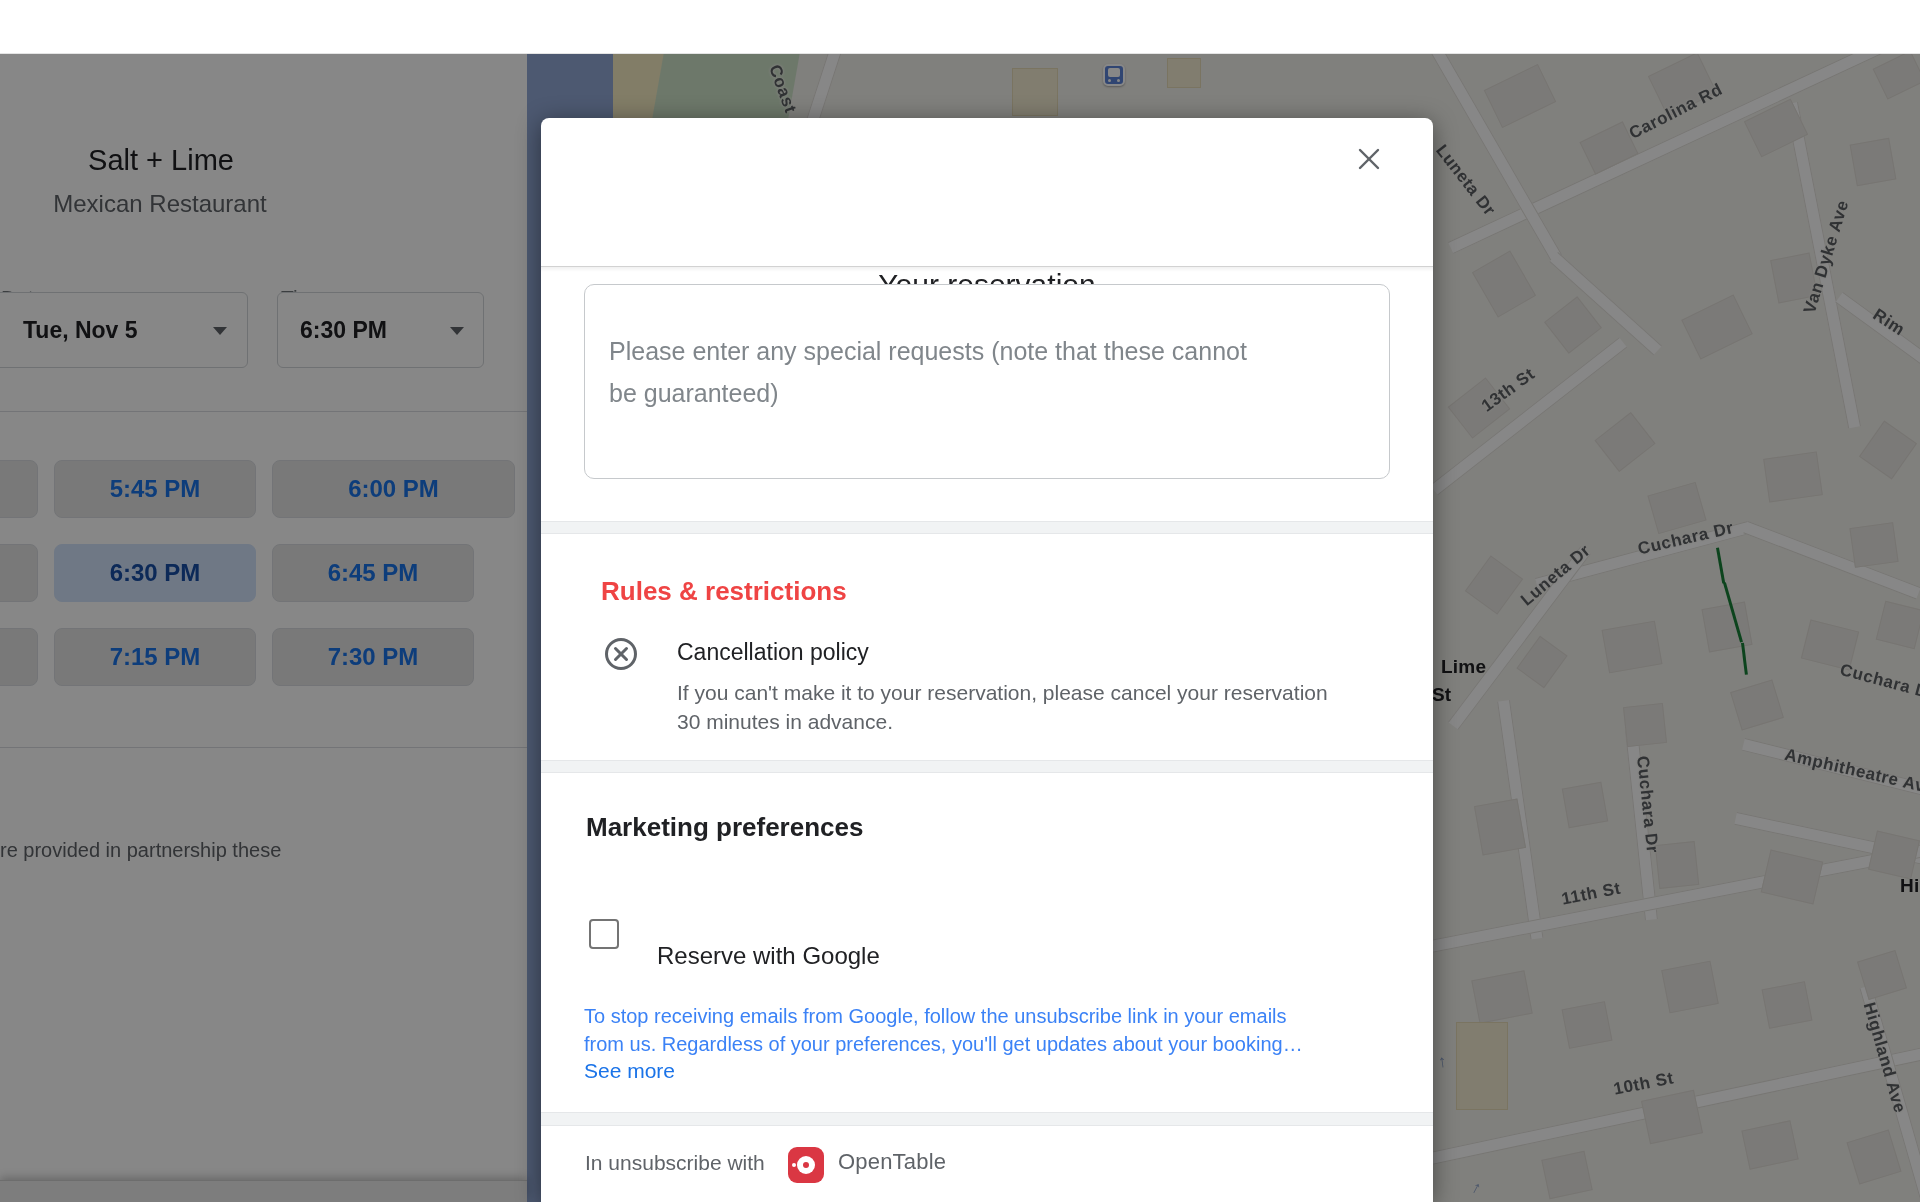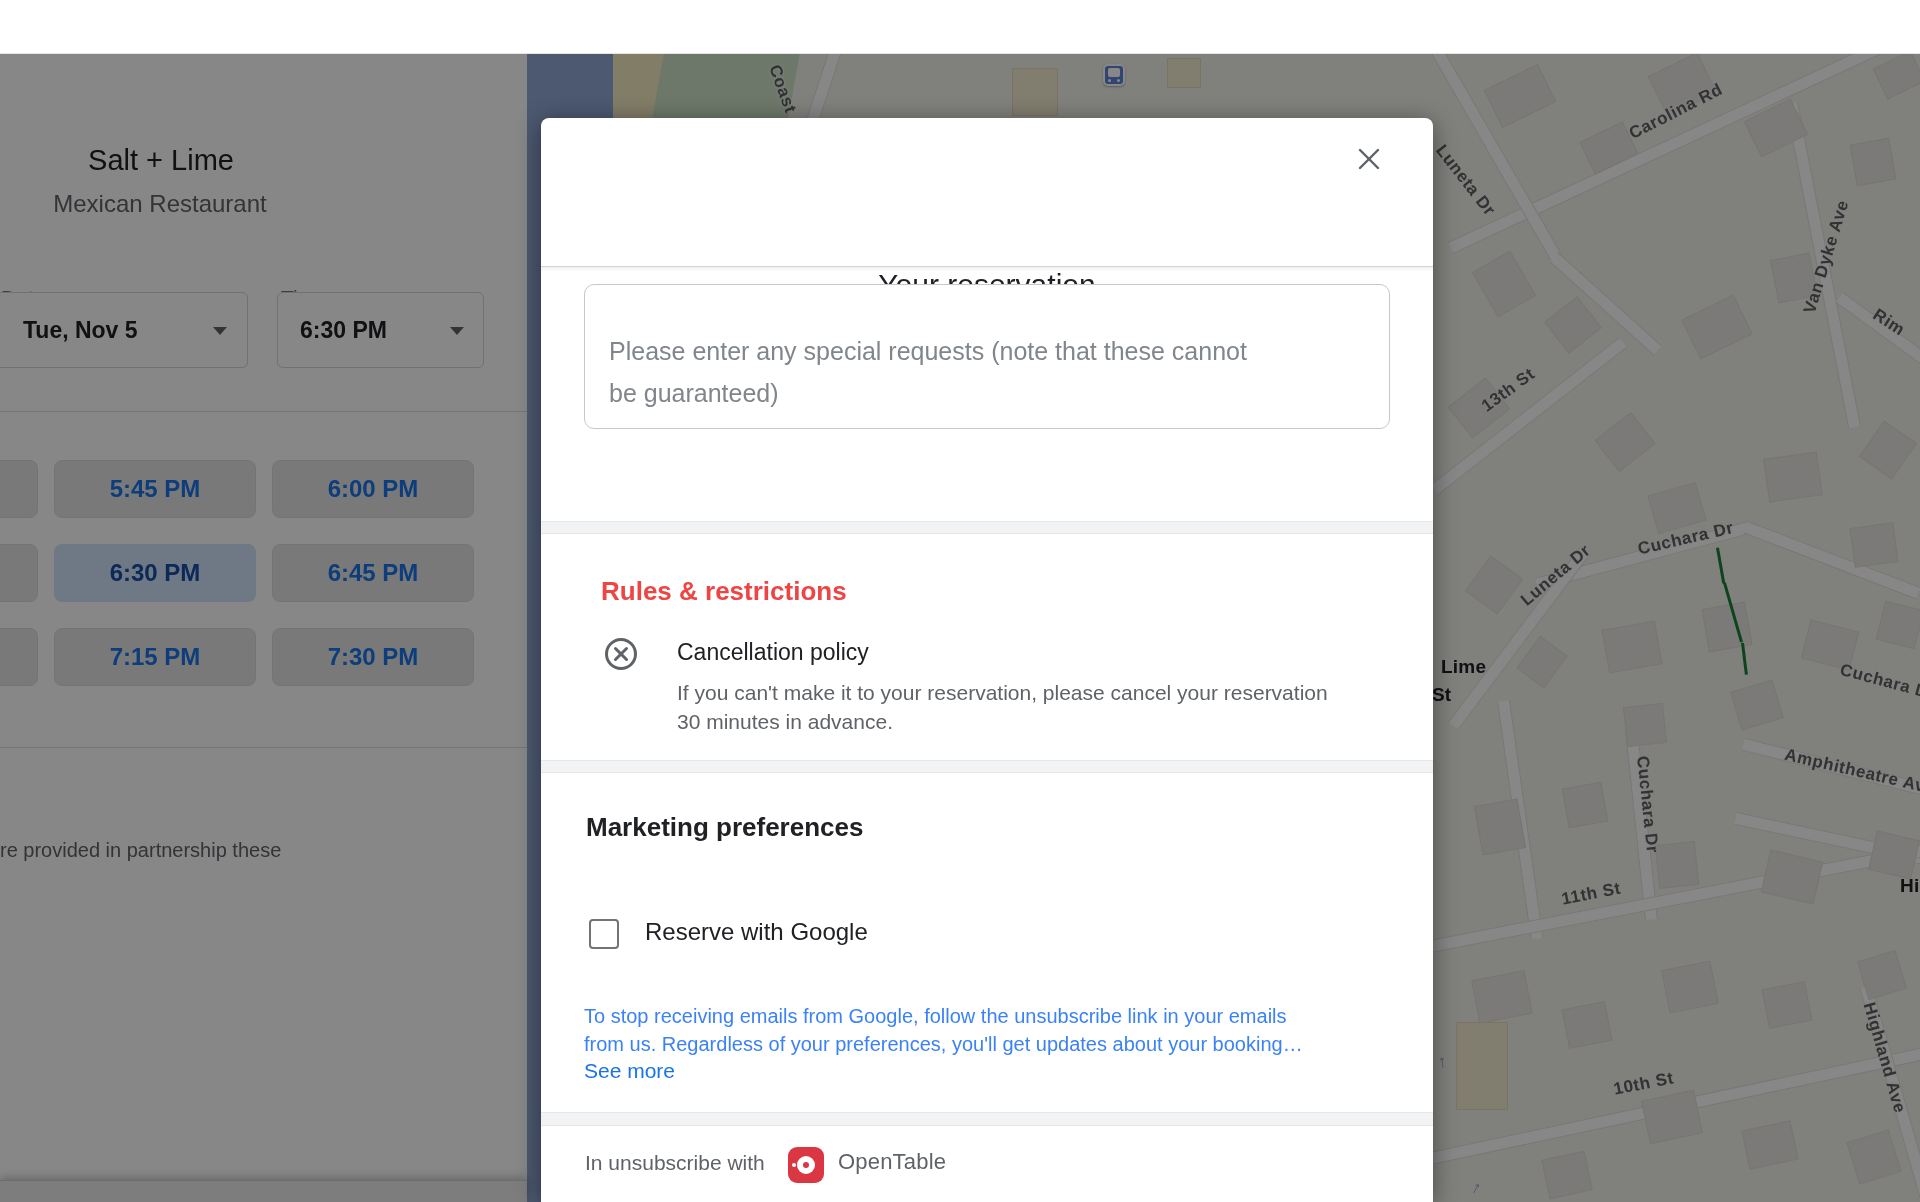--- a/index.html
+++ b/index.html
@@ -63,21 +63,21 @@
            border-radius:8px 8px 0 0; box-shadow:0 4px 24px rgba(0,0,0,.45); z-index:50; }
   .modal * { position:absolute; }
   .mtitle { left:0; top:150px; width:892px; text-align:center; font-size:30px; color:#202124; }
   .msub   { left:0; top:207px; width:892px; text-align:center; font-size:23px; color:#5f6368; }
   .mclose { left:803px; top:16px; width:50px; height:50px; display:flex; align-items:center;
             justify-content:center; cursor:pointer; }
   .hdr-divider { left:0; top:148px; width:892px; height:1px; background:#e0e0e0; }
   .hdr-shadow  { left:0; top:149px; width:892px; height:6px;
                  background:linear-gradient(rgba(0,0,0,.07), rgba(0,0,0,0)); }
   .mbody { left:0; top:148px; width:892px; height:936px; overflow:hidden; }
-  .txtarea { left:43px; top:166px; width:806px; height:145px; border:1.5px solid #c6c9cc;
+  .txtarea { left:43px; top:166px; width:806px; height:195px; border:1.5px solid #c6c9cc;
              border-radius:10px; background:#fff; }
   .txtarea .ph { left:24px; top:45px; width:650px; font-size:25px; line-height:42px; color:#80868b;
                  white-space:pre-line; }
   .band { left:0; width:892px; background:#f1f3f4; border-top:1px solid #e5e7e9;
           border-bottom:1px solid #e5e7e9; height:13px; }
   .h-rules { left:60px; top:458px; font-size:26px; font-weight:bold; color:#ef4444; }
   .circx { left:63px; top:519px; width:34px; height:34px; }
   .rtitle { left:136px; top:521px; font-size:23px; color:#202124; }
   .rdesc  { left:136px; top:560px; font-size:21px; line-height:29px; color:#5f6368; white-space:pre-line; }
   .h-mkt  { left:45px; top:694px; font-size:26px; font-weight:bold; color:#202124; }
@@ -213,21 +213,21 @@
     </div>
     <div class="ddbox" style="left:277px; top:238px; width:207px;">
       <div class="ddval" style="left:22px; top:24px;">6:30 PM</div>
       <div class="caret" style="left:172px; top:34px;"></div>
     </div>
 
     <div class="pdivider" style="top:357px;"></div>
 
     <div class="slot stub" style="top:406px;"></div>
     <div class="slot" style="left:54px; top:406px; width:202px;">5:45 PM</div>
-    <div class="slot" style="left:272px; top:406px; width:202px;">6:00 PM</div>
+    <div class="slot" style="left:272px; top:406px; width:243px;">6:00 PM</div>
 
     <div class="slot stub" style="top:490px;"></div>
     <div class="slot selected" style="left:54px; top:490px; width:202px;">6:30 PM</div>
     <div class="slot" style="left:272px; top:490px; width:202px;">6:45 PM</div>
 
     <div class="slot stub" style="top:574px;"></div>
     <div class="slot" style="left:54px; top:574px; width:202px;">7:15 PM</div>
     <div class="slot" style="left:272px; top:574px; width:202px;">7:30 PM</div>
 
     <div class="pdivider" style="top:693px;"></div>
@@ -267,21 +267,21 @@
         <line x1="22.5" y1="11.5" x2="11.5" y2="22.5" stroke="#5f6368" stroke-width="3" stroke-linecap="round"></line>
       </svg>
       <div class="rtitle" style="top:373px;">Cancellation policy</div>
       <div class="rdesc" style="top:412px;">If you can't make it to your reservation, please cancel your reservation
 30 minutes in advance.</div>
 
       <div class="band" style="top:494px;"></div>
 
       <div class="h-mkt" style="top:546px;">Marketing preferences</div>
       <div class="chk" style="top:653px;"></div>
-      <div class="chklabel" style="top:652px;">Reserve with Google</div>
+      <div class="chklabel" style="top:676px;margin-left:12px;">Reserve with Google</div>
       <div class="mdisc" style="top:736px;">To stop receiving emails from Google, follow the unsubscribe link in your emails
 from us. Regardless of your preferences, you'll get updates about your booking…</div>
       <div class="seemore" style="top:793px;">See more</div>
 
       <div class="band" style="top:846px; height:14px;"></div>
 
       <div class="fpart" style="top:885px;">In unsubscribe with</div>
       <div class="otlogo" style="top:881px;">
         <span class="ring"></span>
           <span class="dot"></span>

